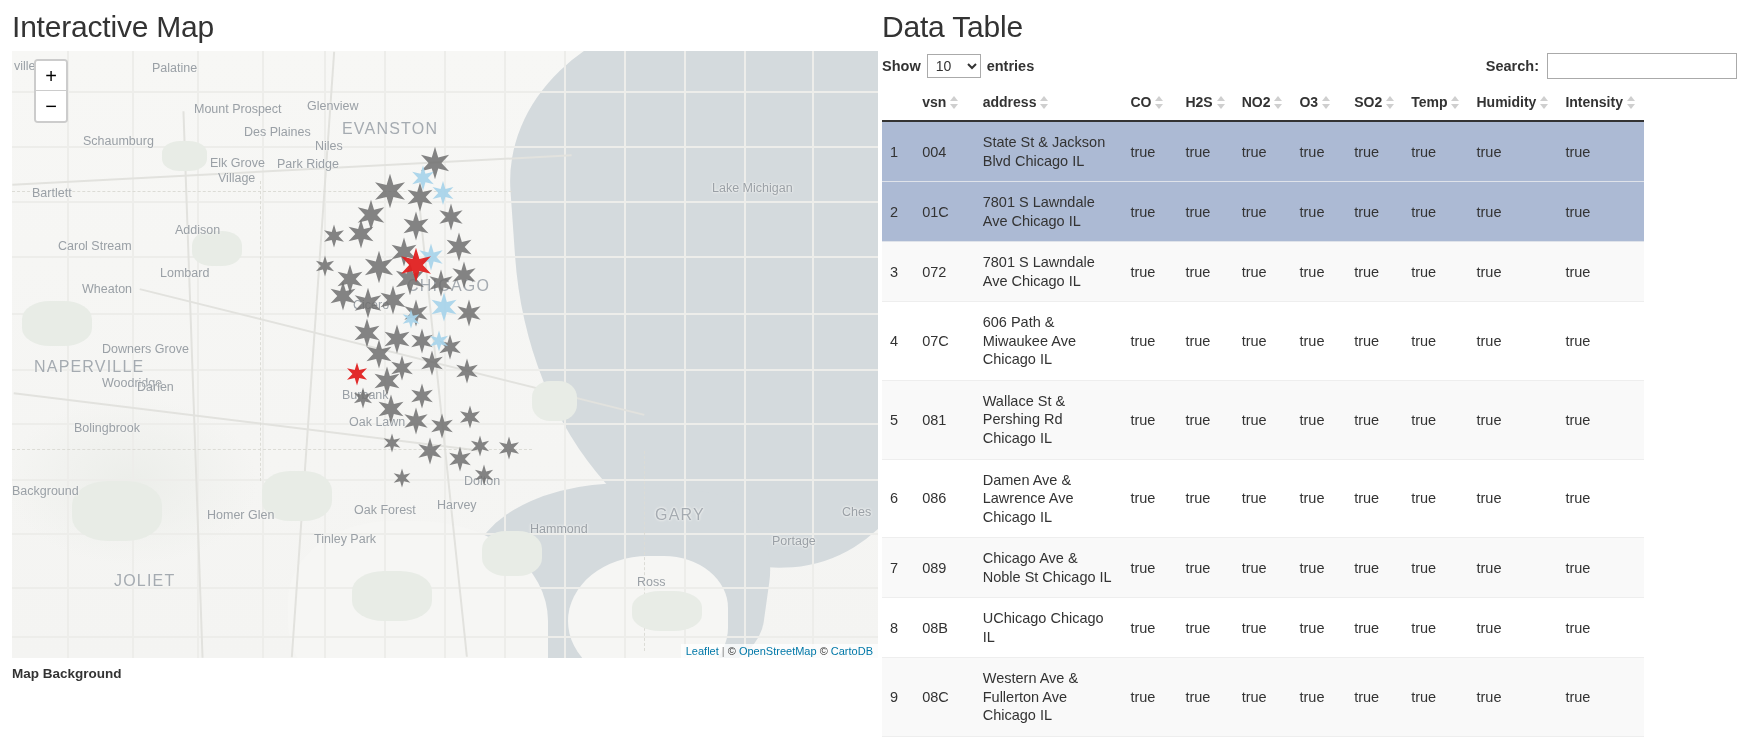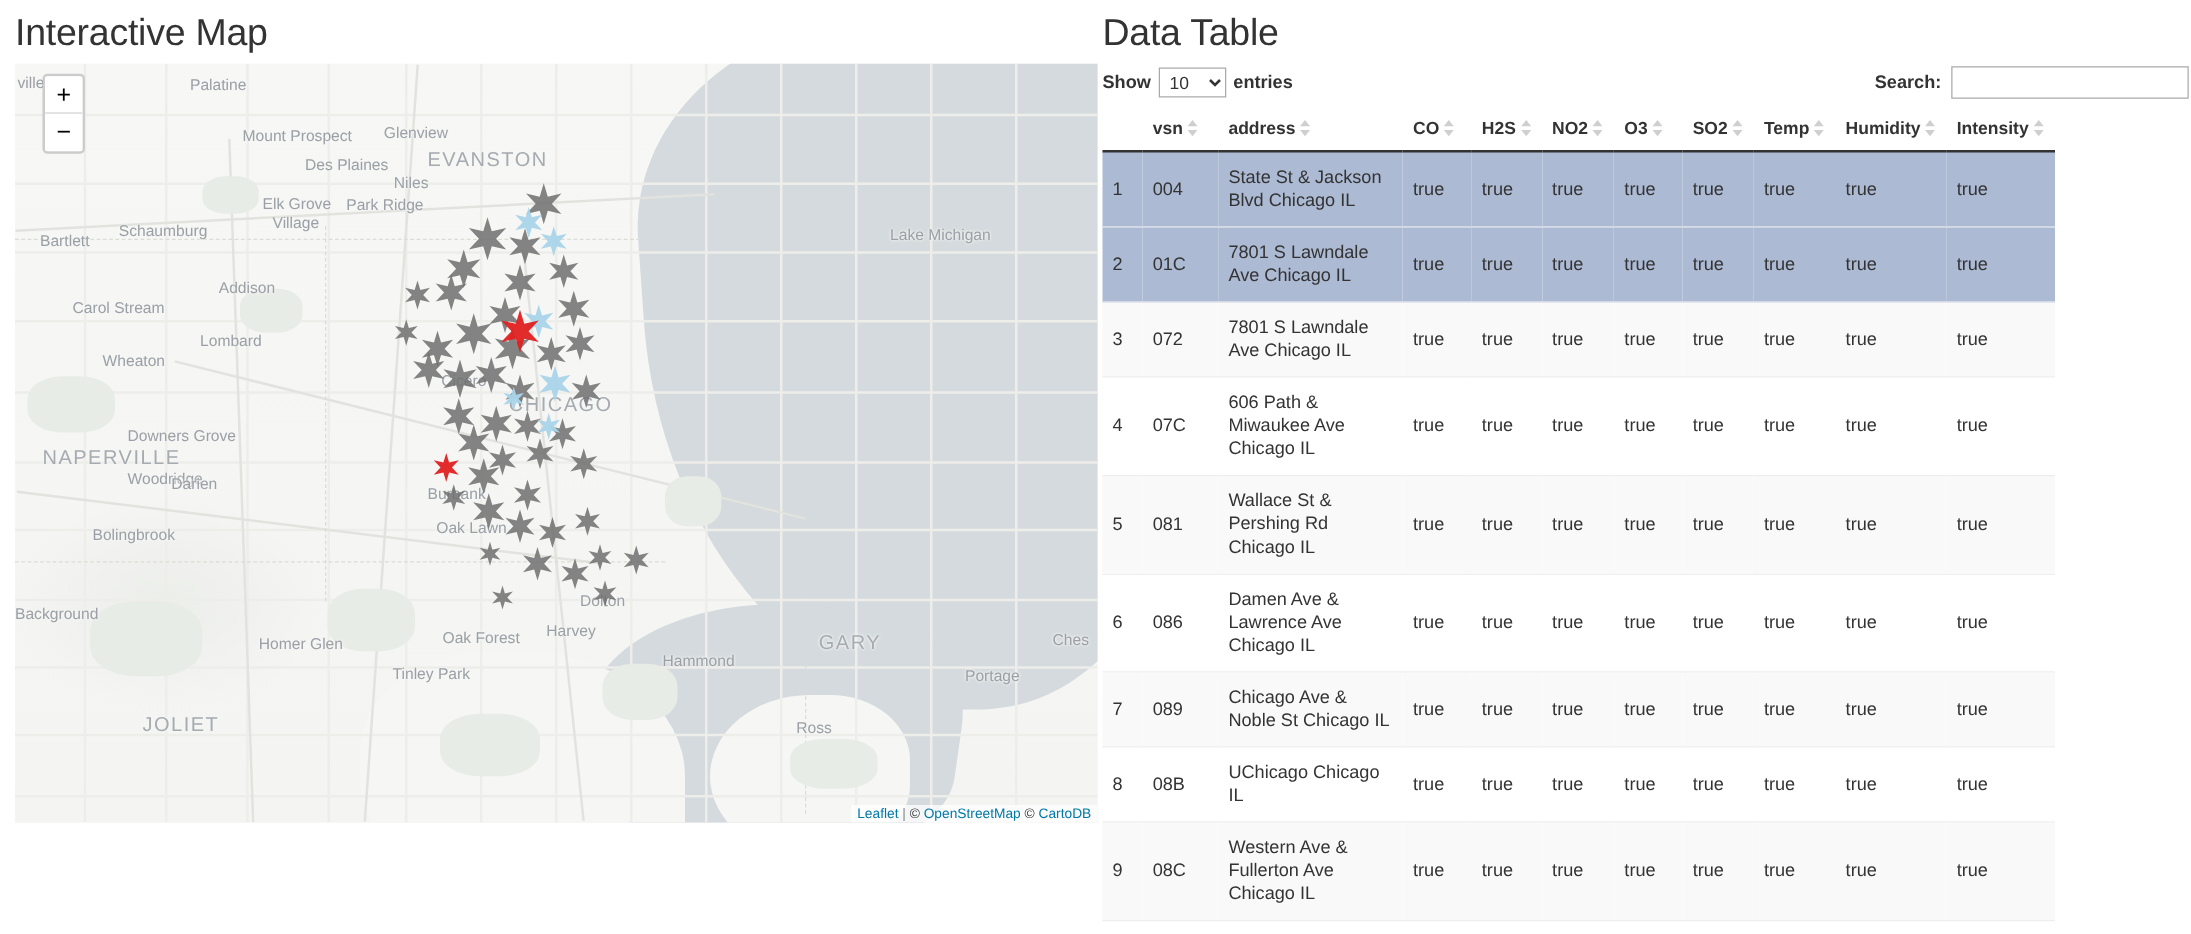--- a/index.html
+++ b/index.html
@@ -204,21 +204,21 @@
     font-weight: 400;
     color: #333;
     margin: 0 0 10px 4px;
     line-height: 1.1;
     letter-spacing: -0.2px;
   }
   .dt-top {
     display: flex;
     justify-content: space-between;
     align-items: center;
-    padding: 0 2px 0 4px;
+    padding: 0 16px 0 4px;
     margin-bottom: 9px;
   }
   .dt-length {
     font-size: 14.5px;
     font-weight: bold;
     color: #333;
     display: flex;
     align-items: center;
     gap: 6px;
   }
@@ -375,32 +375,32 @@
         </div>
 
       <div id="map-labels">
           <div class="map-label" style="left: 2px; top: 8px;">ville</div>
           <div class="map-label" style="left: 140px; top: 10px;">Palatine</div>
           <div class="map-label" style="left: 182px; top: 51px;">Mount Prospect</div>
           <div class="map-label" style="left: 295px; top: 48px;">Glenview</div>
           <div class="map-label big" style="left: 330px; top: 69px;">EVANSTON</div>
           <div class="map-label" style="left: 232px; top: 74px;">Des Plaines</div>
           <div class="map-label" style="left: 303px; top: 88px;">Niles</div>
-          <div class="map-label" style="left: 83px; top: 83px; margin-top: 44px;">Schaumburg</div>
+          <div class="map-label" style="left: 71px; top: 83px;">Schaumburg</div>
           <div class="map-label" style="left: 198px; top: 105px;">Elk Grove</div>
           <div class="map-label" style="left: 206px; top: 120px;">Village</div>
           <div class="map-label" style="left: 265px; top: 106px;">Park Ridge</div>
           <div class="map-label" style="left: 20px; top: 135px;">Bartlett</div>
           <div class="map-label" style="left: 700px; top: 130px;">Lake Michigan</div>
           <div class="map-label" style="left: 163px; top: 172px;">Addison</div>
           <div class="map-label" style="left: 46px; top: 188px;">Carol Stream</div>
           <div class="map-label" style="left: 148px; top: 215px;">Lombard</div>
           <div class="map-label" style="left: 70px; top: 231px;">Wheaton</div>
           <div class="map-label" style="left: 341px; top: 247px;">Cicero</div>
-          <div class="map-label big" style="left: 395px; top: 226px; margin-top: 39px;">CHICAGO</div>
+          <div class="map-label big" style="left: 395px; top: 226px;">CHICAGO</div>
           <div class="map-label" style="left: 90px; top: 291px;">Downers Grove</div>
           <div class="map-label big" style="left: 22px; top: 307px;">NAPERVILLE</div>
           <div class="map-label" style="left: 78px; top: 325px; margin-left: 12px;">Woodridge</div>
           <div class="map-label" style="left: 125px; top: 329px;">Darien</div>
           <div class="map-label" style="left: 330px; top: 337px;">Burbank</div>
           <div class="map-label" style="left: 62px; top: 370px;">Bolingbrook</div>
           <div class="map-label" style="left: 337px; top: 364px;">Oak Lawn</div>
           <div class="map-label" style="left: 0px; top: 433px;">Background</div>
           <div class="map-label" style="left: 452px; top: 423px;">Dolton</div>
           <div class="map-label" style="left: 425px; top: 447px;">Harvey</div>
@@ -575,20 +575,21 @@
         <button class="zoom-btn">+</button>
         <button class="zoom-btn">−</button>
       </div>
 
       <div class="attribution">
         <a href="#">Leaflet</a><span class="sep"> | </span><span>© </span><a href="#">OpenStreetMap</a><span> © </span><a href="#">CartoDB</a>
       </div>
     </div>
 
     <div class="map-bg-section">
+      <div class="map-bg-title">Map Background</div>
     </div>
   </section>
 
   <section class="table-panel">
     <h1 class="table-title">Data Table</h1>
 
     <div class="dt-top">
       <label class="dt-length">
         <span>Show</span>
         <select id="length-select"><option value="10">10</option><option value="25">25</option><option value="50">50</option><option value="100">100</option></select>

